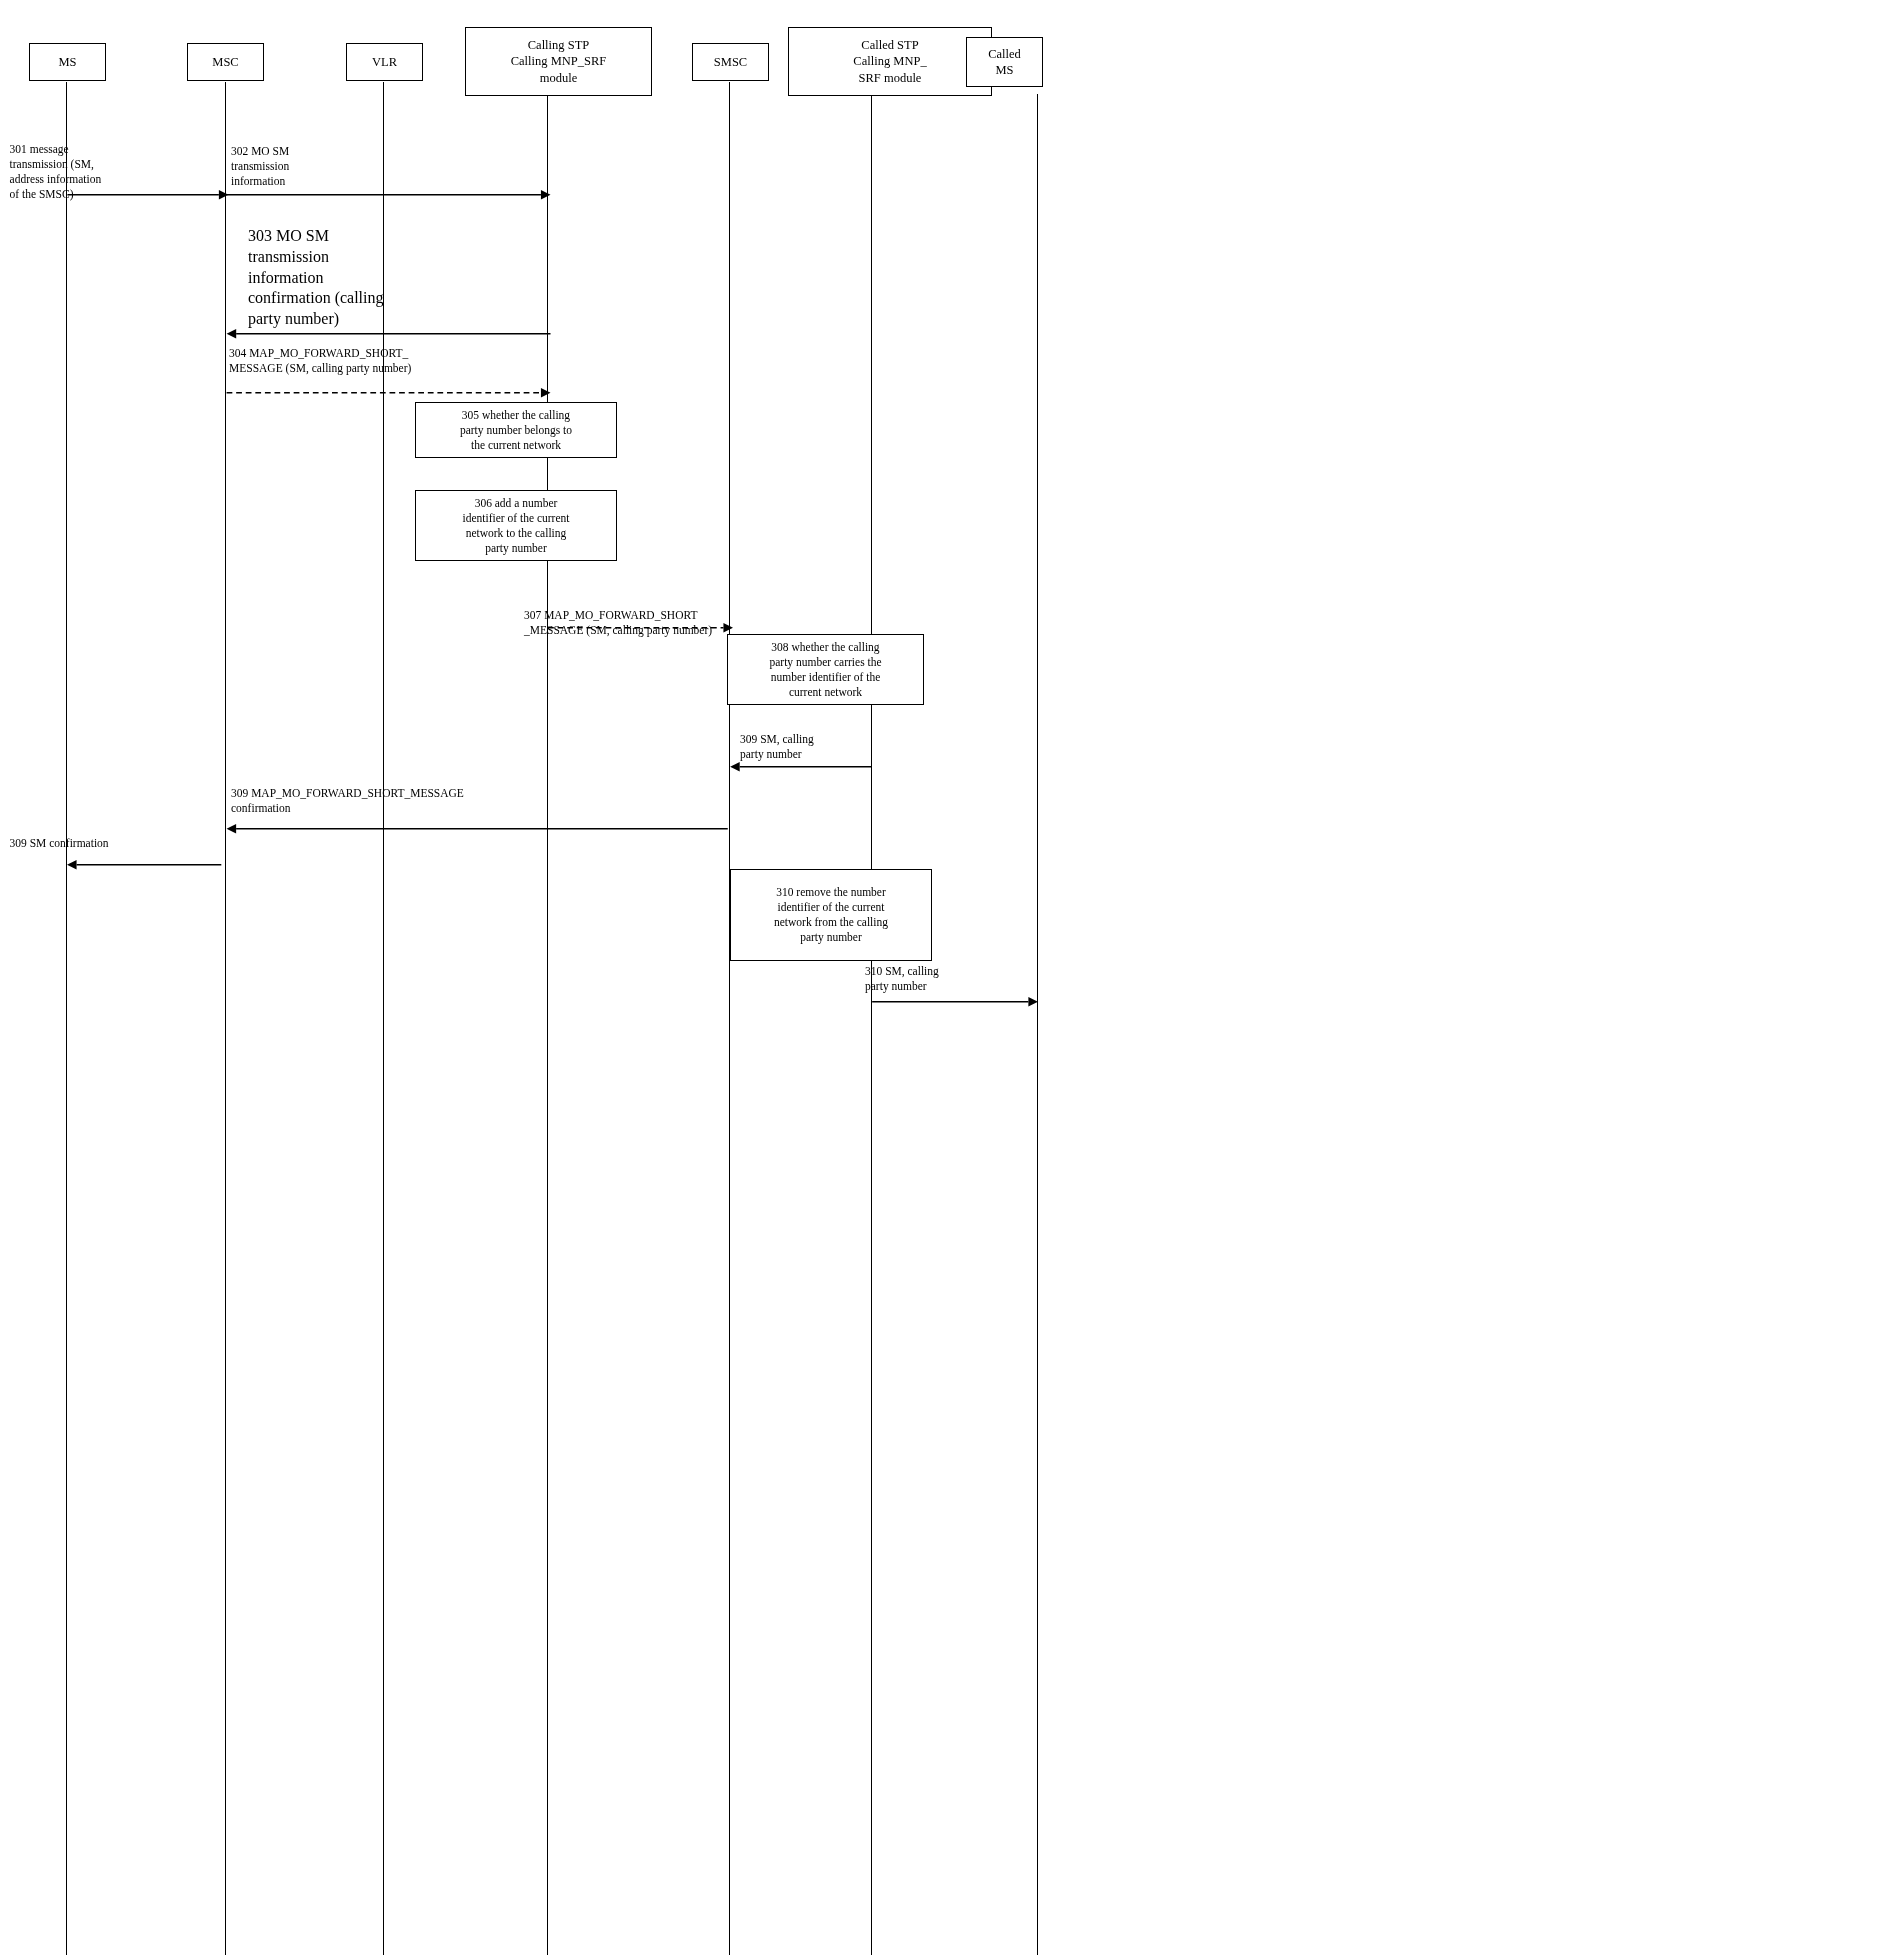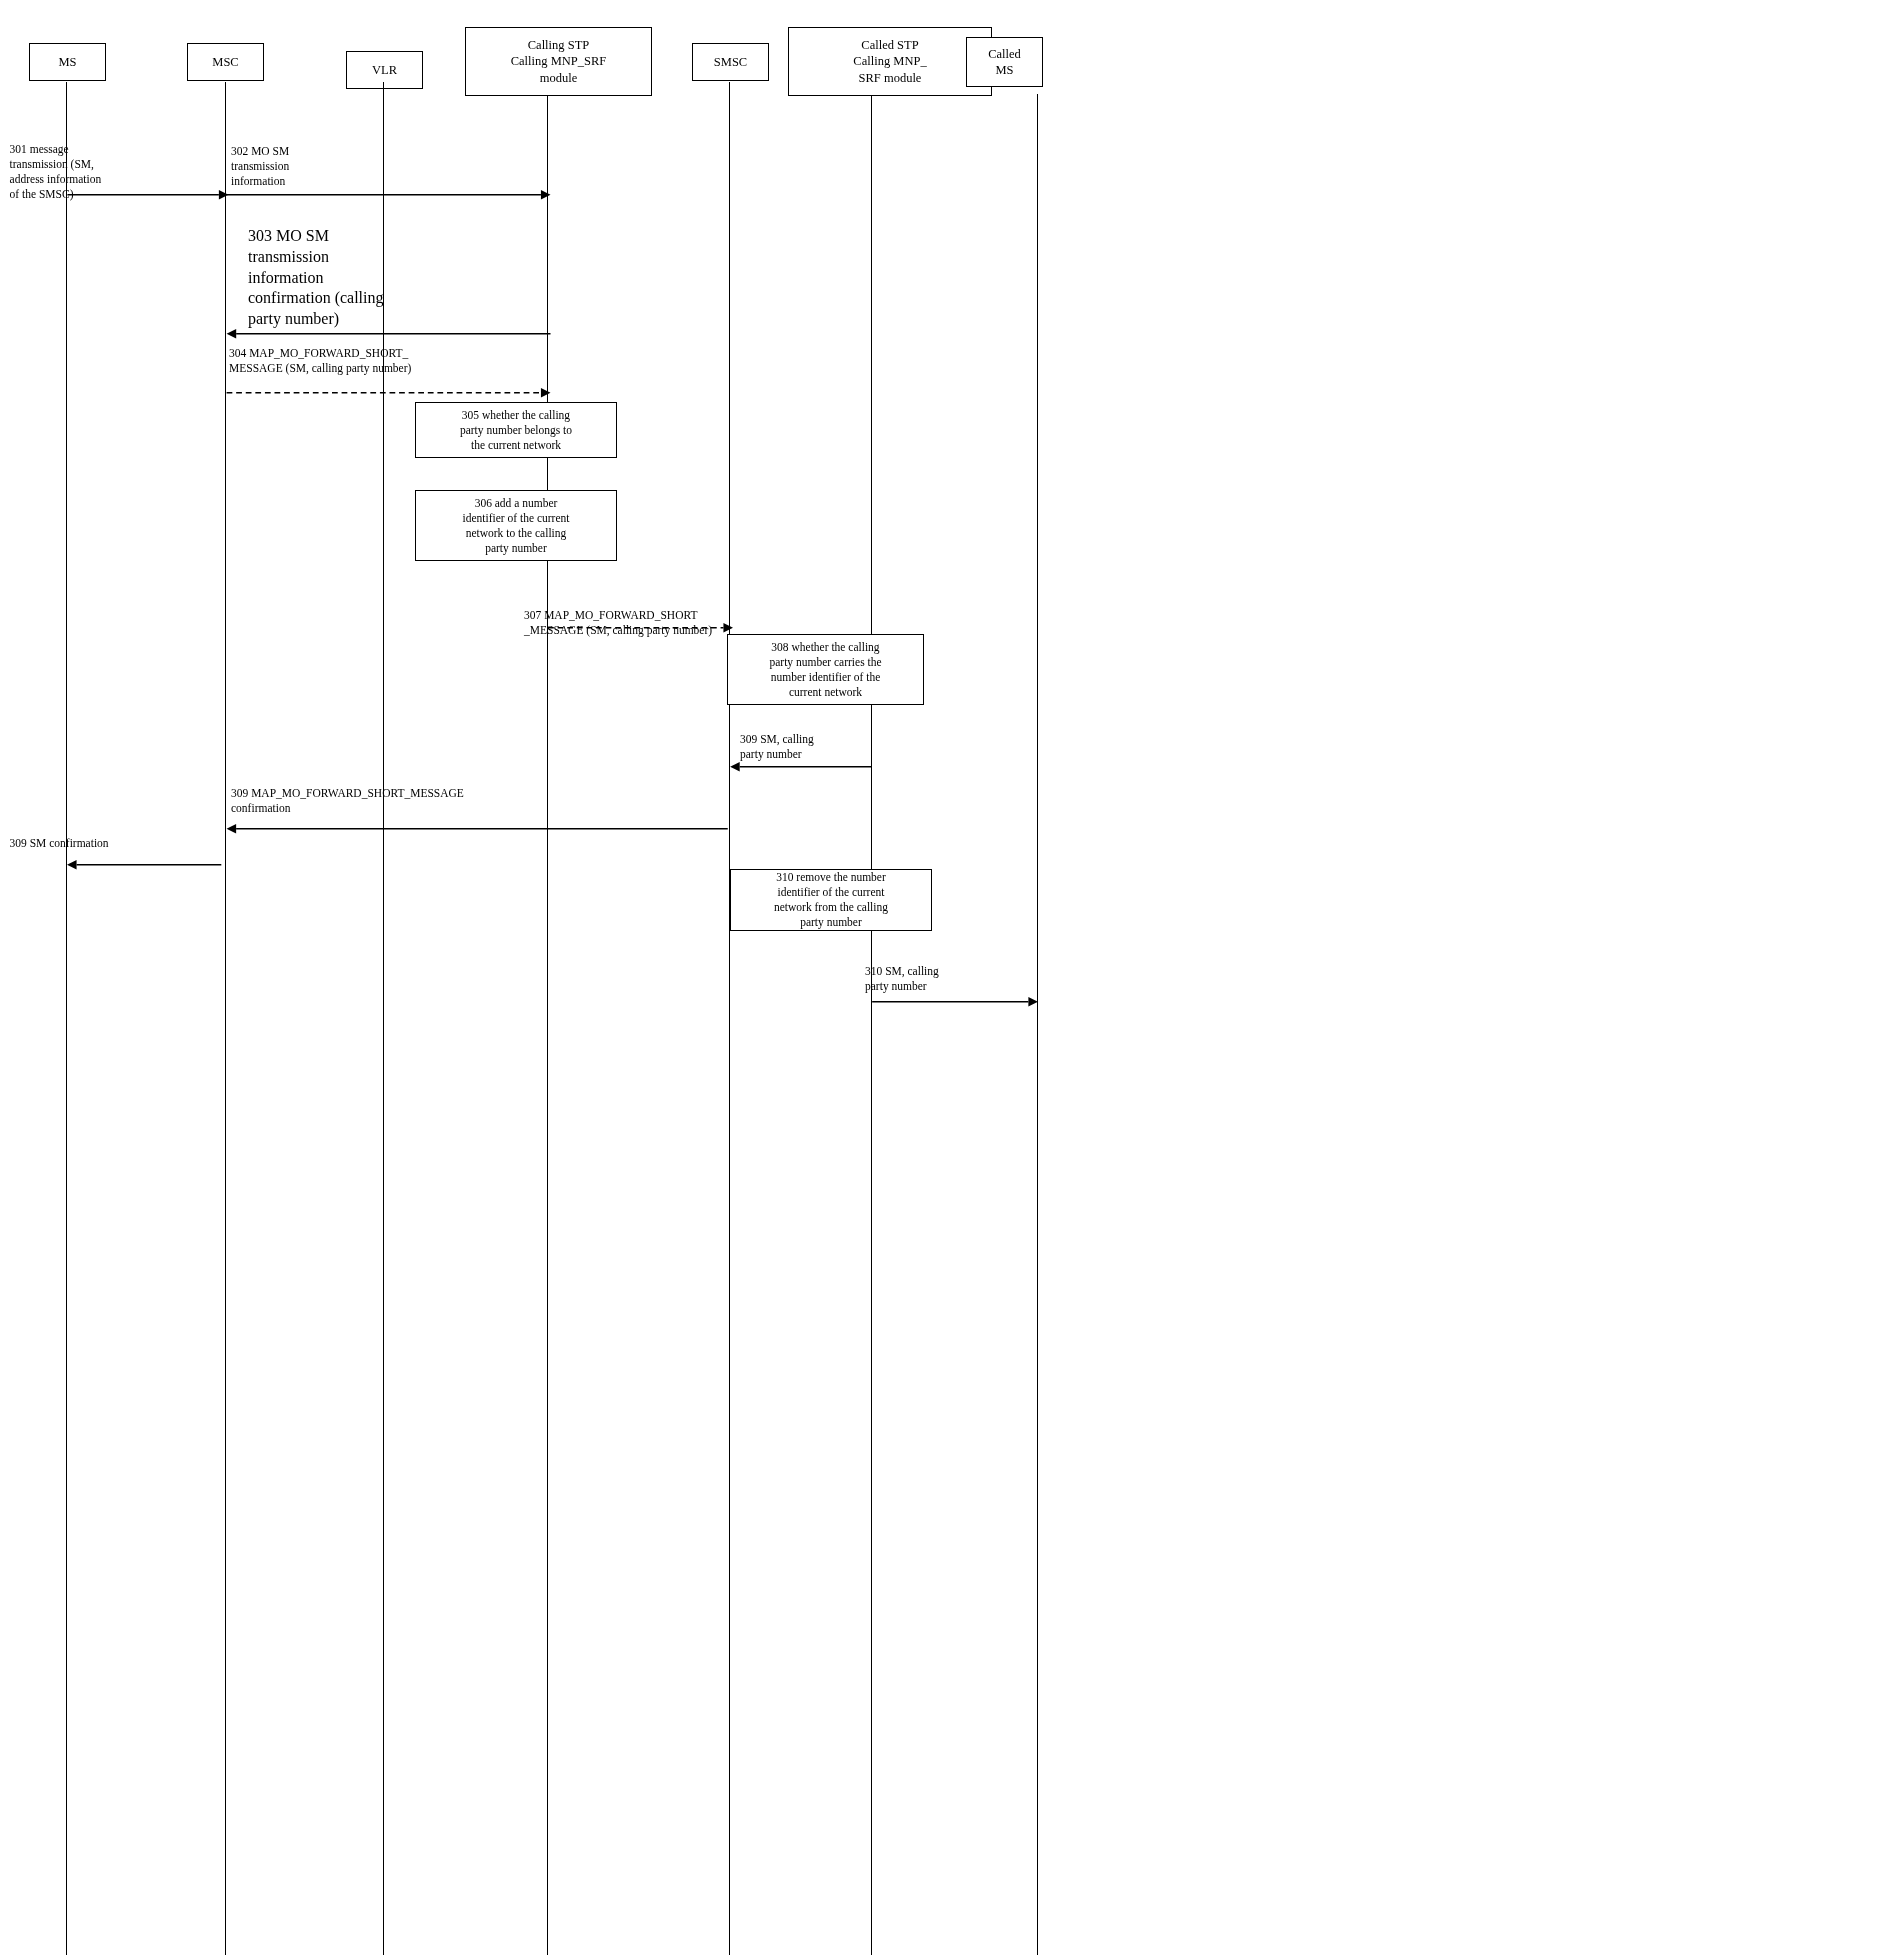--- a/index.html
+++ b/index.html
@@ -33,21 +33,21 @@
 <body>
 
 <div class="diagram">
 
   <div class="entity-box" style="left:29px; top:43px; width:77px; height:38px;">
     <span>MS</span>
   </div>
   <div class="entity-box" style="left:187px; top:43px; width:77px; height:38px;">
     <span>MSC</span>
   </div>
-  <div class="entity-box" style="left:346px; top:43px; width:77px; height:38px;margin-top:8px;">
+  <div class="entity-box" style="left:346px; top:43px; width:77px; height:38px;">
     <span>VLR</span>
   </div>
   <div class="entity-box" style="left:453px; top:27px; width:187px; height:69px; line-height:1.3;margin-left:12px;">
     <span>Calling STP<br>Calling MNP_SRF<br>module</span>
   </div>
   <div class="entity-box" style="left:692px; top:43px; width:77px; height:38px;">
     <span>SMSC</span>
   </div>
   <div class="entity-box" style="left:788px; top:27px; width:204px; height:69px; line-height:1.3;">
     <span>Called STP<br>Calling MNP_<br>SRF module</span>
@@ -141,21 +141,21 @@
 
   <div style="position:absolute; left:9.6px; top:836px; width:168px; font-size:11.5px; line-height:1.3;">
     309 SM confirmation
   </div>
 
   <svg style="position:absolute; left:67px; top:860px; width:161px; height:11.5px;" overflow="visible" viewBox="0 0 168 12" width="161" height="11.5">
     <line x1="161" y1="5" x2="10" y2="5" stroke="#000" stroke-width="1.5"></line>
     <polygon points="10,0 0,5 10,10" fill="#000"></polygon>
   </svg>
 
-  <div style="position:absolute; left:730px; top:869px; width:202px; border:1.4px solid #000; background:#fff; padding:0; font-size:11.5px; line-height:1.3; text-align:center;">
+  <div style="position:absolute; left:730px; top:869px; width:202px; border:1.4px solid #000; background:#fff; padding:15px; font-size:11.5px; line-height:1.3; text-align:center;">
     310 remove the number<br>identifier of the current<br>network from the calling<br>party number
   </div>
 
   <div style="position:absolute; left:865px; top:964px; width:159px; font-size:11.5px; line-height:1.3;">
     310 SM, calling<br>party number
   </div>
 
   <svg style="position:absolute; left:872px; top:997px; width:168px; height:11.5px;" overflow="visible" viewBox="0 0 175 12" width="168" height="11.5">
     <line x1="0" y1="5" x2="163" y2="5" stroke="#000" stroke-width="1.5"></line>
     <polygon points="163,0 173,5 163,10" fill="#000"></polygon>

